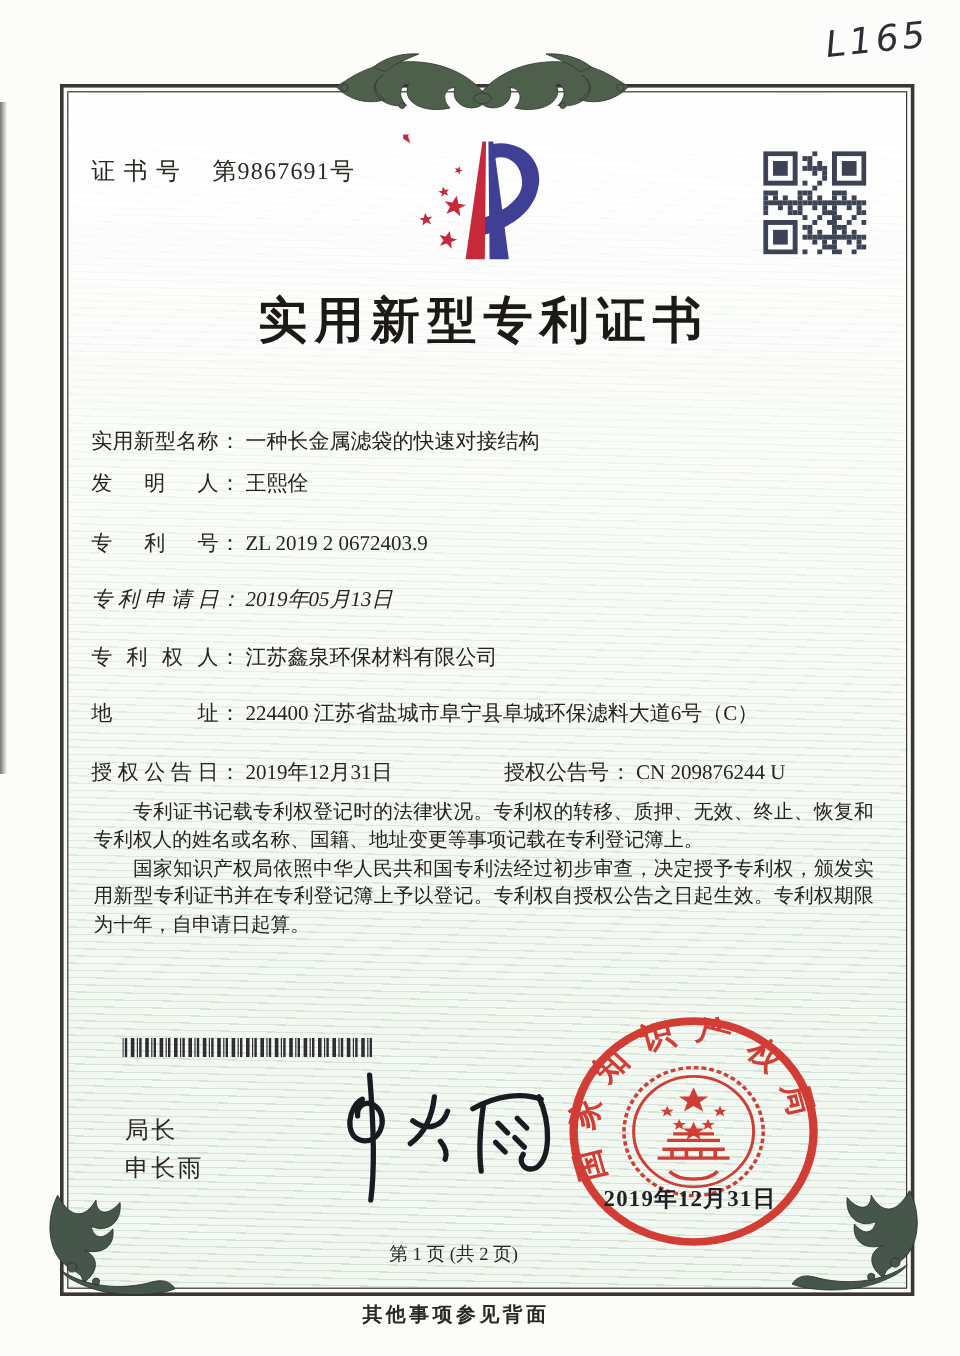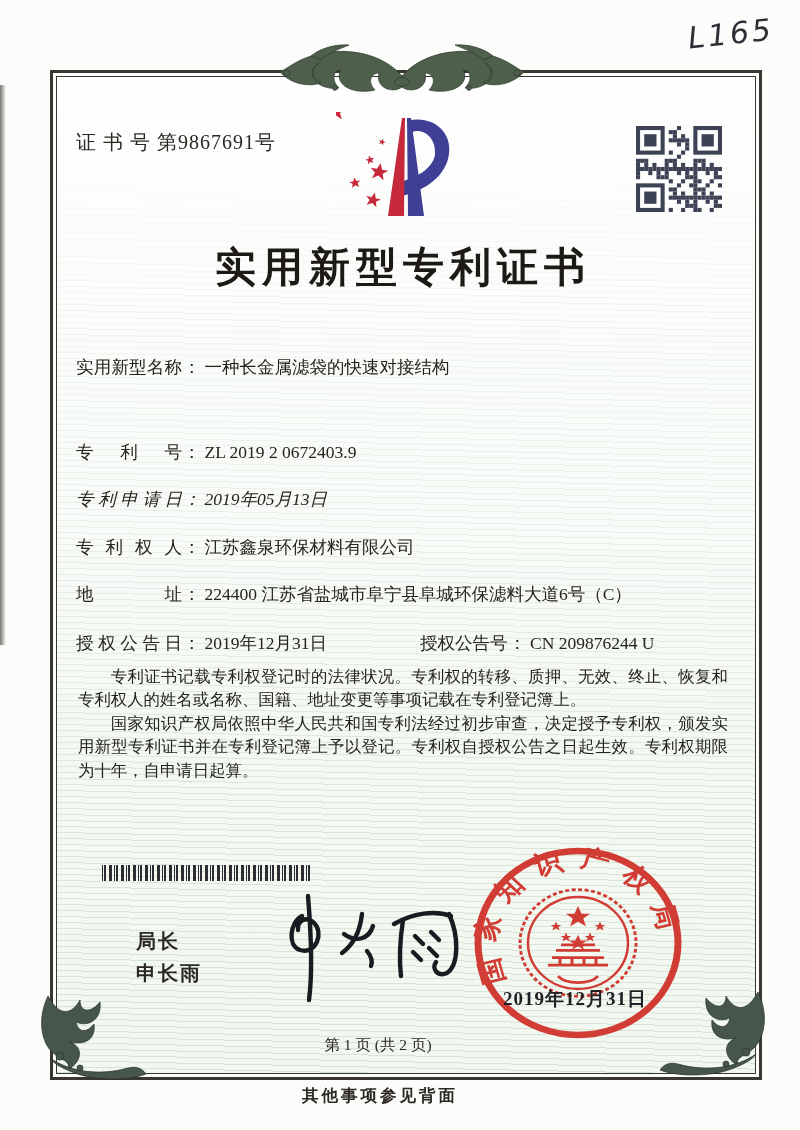--- a/index.html
+++ b/index.html
@@ -12,30 +12,30 @@
   .hand-note{left:688px;top:16px;font-family:"DejaVu Sans",sans-serif;font-style:italic;font-size:30px;color:#2e2e36;transform:rotate(-6deg);letter-spacing:3px;}
   
   .frame{left:50px;top:70px;width:706px;height:1004px;border:3px solid #3a3732;}
   .frame-inner{position:absolute;inset:3px;border:1px solid #3a3732;
     background:
       linear-gradient(180deg,rgba(255,255,255,.95) 0%,rgba(255,255,255,.55) 38%,rgba(255,255,255,.12) 75%,rgba(255,255,255,.05) 100%),
       repeating-linear-gradient(1.2deg,rgba(122,168,133,.26) 0px,rgba(122,168,133,.26) 1px,rgba(255,255,255,0) 1px,rgba(255,255,255,0) 6px),
       #f2f7f0;}
   
   .cert-line{left:76px;top:129px;font-size:20px;letter-spacing:1px;color:#2b2824;}
-  .cert-line .num{margin-left:6px;}
+  .cert-line .num{margin-left:26px;}
   .title{left:50px;top:240px;width:706px;text-align:center;font-size:41px;font-weight:bold;letter-spacing:6px;color:#1c1916;}
   .frow{left:76px;font-size:17.5px;color:#26231f;white-space:nowrap;}
   .flabel{display:inline-block;width:106px;text-align:justify;text-align-last:justify;}
   .fcolon{margin:0 4px 0 1px;}
   .grant2{position:absolute;left:324px;top:0;white-space:nowrap;margin-left:20px;}
   .grant2 .fcolon{margin:0 4px 0 1px;}
   .bodytext{left:78px;top:665px;width:650px;font-size:16.4px;line-height:23.4px;text-align:justify;color:#26231f;}
   .bodytext p{margin:0;text-indent:2em;}
-  .director{left:104px;font-size:20px;font-weight:bold;color:#2b2824;letter-spacing:2px;margin-left:32px;}
+  .director{left:104px;font-size:20px;font-weight:normal;color:#2b2824;letter-spacing:2px;}
   .seal-date{left:468px;top:986px;width:214px;text-align:center;font-size:19px;font-weight:bold;color:#201f24;letter-spacing:1px;}
   .page-num{left:38px;top:1035px;width:680px;text-align:center;font-size:15.5px;color:#2b2824;}
   .back-note{left:302px;top:1085px;font-size:16.5px;font-weight:bold;letter-spacing:3px;color:#2b2824;}
   svg{display:block;}
 </style>
 </head>
 <body>
 
 <div class="page">
 
@@ -228,20 +228,23 @@
       <rect x="0" y="56" width="28" height="28" fill="#3d4254"></rect>
       <rect x="4" y="60" width="20" height="20" fill="#fff"></rect>
       <rect x="8" y="64" width="12" height="12" fill="#3d4254"></rect>
     </svg>
 
   <div class="abs title">实用新型专利证书</div>
 
   <div class="abs frow" style="top:355px;">
     <span class="flabel">实用新型名称</span><span class="fcolon">：</span><span>一种长金属滤袋的快速对接结构</span>
   </div>
+  <div class="abs frow" style="top:390px;">
+    <span class="flabel">发明人</span><span class="fcolon">：</span><span>王熙佺</span>
+  </div>
   <div class="abs frow" style="top:440px;">
     <span class="flabel">专利号</span><span class="fcolon">：</span><span>ZL 2019 2 0672403.9</span>
   </div>
   <div class="abs frow" style="top:487px;font-style:italic;">
     <span class="flabel">专利申请日</span><span class="fcolon">：</span><span>2019年05月13日</span>
   </div>
   <div class="abs frow" style="top:535px;">
     <span class="flabel">专利权人</span><span class="fcolon">：</span><span>江苏鑫泉环保材料有限公司</span>
   </div>
   <div class="abs frow" style="top:582px;">

